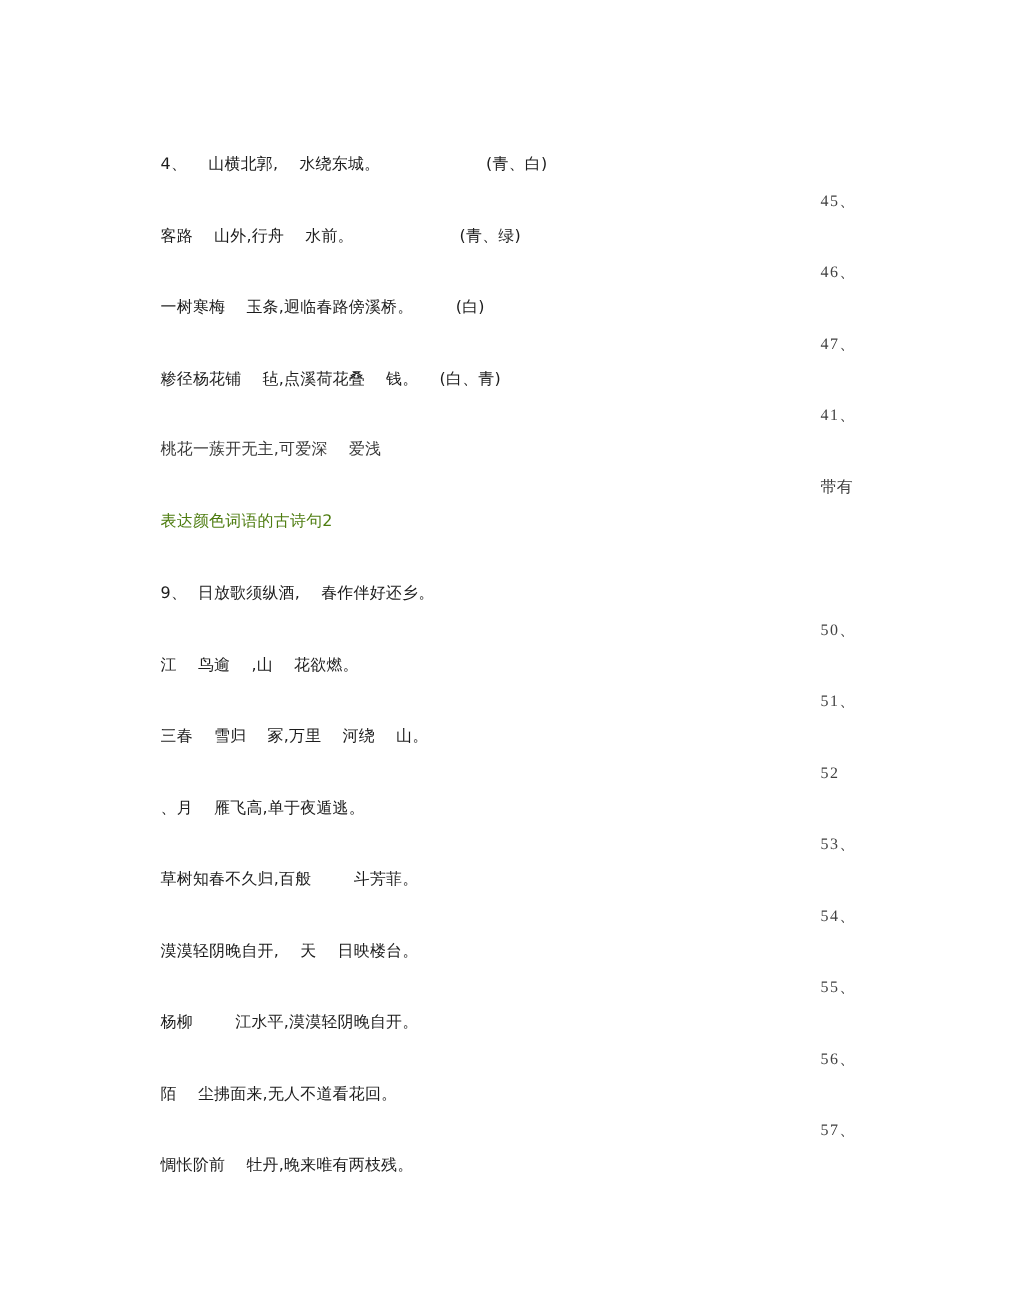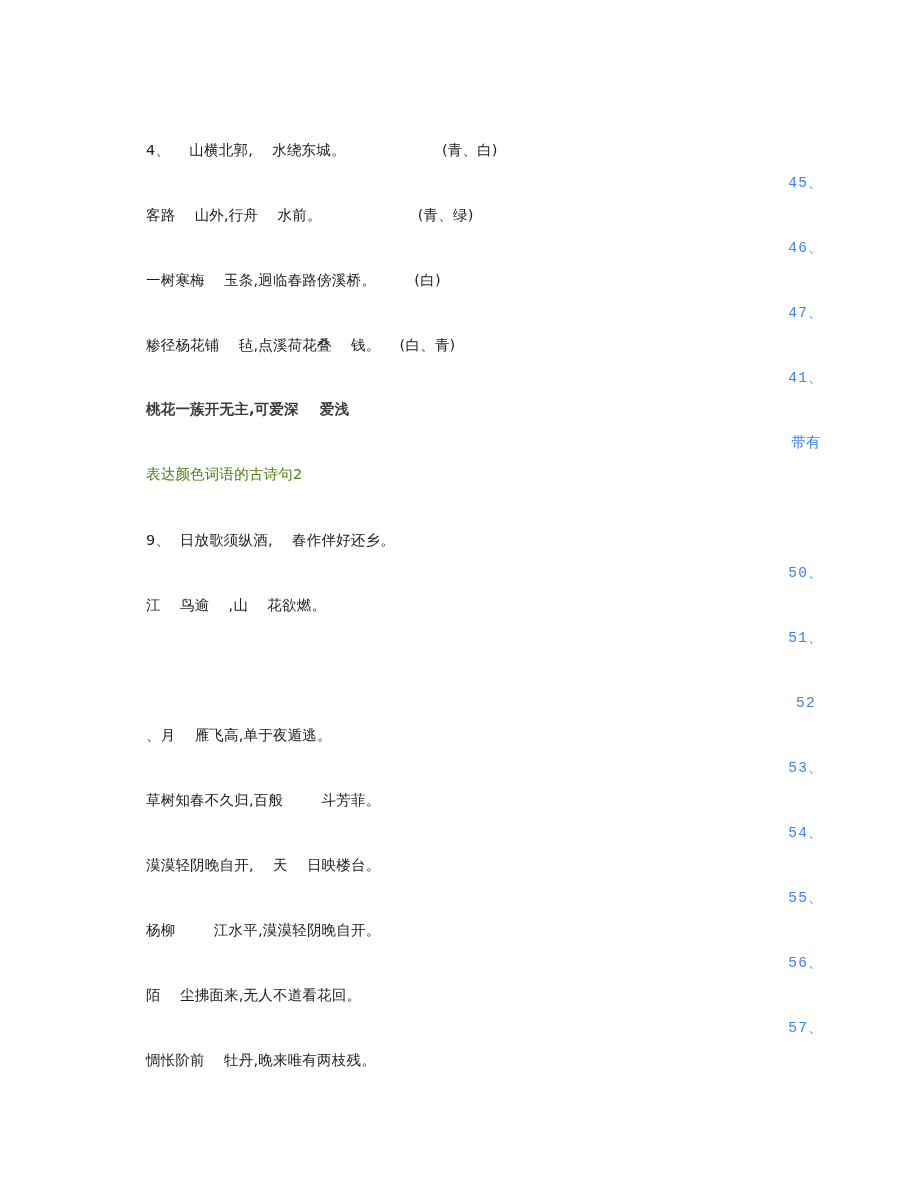--- a/index.html
+++ b/index.html
@@ -35,56 +35,55 @@
     width: 560px;
     font-size: 14.5px;
     line-height: 20px;
     letter-spacing: 0.2px;
     color: #1c1c1c;
     white-space: pre;
     font-family: "DejaVu Sans", "Liberation Sans", sans-serif;
   }
   .line.faint {
     color: #3a3a3a;
-    font-weight: bold;
   }
   .line.title-line {
     color: #4d7c0f;
   }
   
   .marker {
     position: absolute;
     left: 733px;
     width: 120px;
     font-size: 14.5px;
     line-height: 20px;
     letter-spacing: 1.2px;
-    color: #3b82f6;
+    color: #404040;
     white-space: pre;
-    font-family: Liberation Mono, monospace;
-    text-align: center;
+    font-family: Liberation Serif, serif;
   }
   .marker.word {
     letter-spacing: 0.2px;
   }
 </style>
 </head>
 <body>
 
 <div class="page">
   <div class="doc-body">
 
     <div class="line" style="top:140px">4、    山横北郭,    水绕东城。                    (青、白)</div>
     <div class="line" style="top:205px">客路    山外,行舟    水前。                    (青、绿)</div>
     <div class="line" style="top:270px">一树寒梅    玉条,迥临春路傍溪桥。        (白)</div>
     <div class="line" style="top:335px">糁径杨花铺    毡,点溪荷花叠    钱。    (白、青)</div>
     <div class="line faint" style="top:399px">桃花一蔟开无主,可爱深    爱浅</div>
     <div class="line title-line" style="top:464px">表达颜色词语的古诗句2</div>
     <div class="line" style="top:530px">9、  日放歌须纵酒,    春作伴好还乡。</div>
     <div class="line" style="top:595px">江    鸟逾    ,山    花欲燃。</div>
+    <div class="line" style="top:660px">三春    雪归    冢,万里    河绕    山。</div>
     <div class="line" style="top:725px">、月    雁飞高,单于夜遁逃。</div>
     <div class="line" style="top:855px">漠漠轻阴晚自开,    天    日映楼台。</div>
     <div class="line" style="top:790px">草树知春不久归,百般        斗芳菲。</div>
     <div class="line" style="top:920px">杨柳        江水平,漠漠轻阴晚自开。</div>
     <div class="line" style="top:985px">陌    尘拂面来,无人不道看花回。</div>
     <div class="line" style="top:1050px">惆怅阶前    牡丹,晚来唯有两枝残。</div>
 
     <div class="marker" style="top:173px">45、</div>
     <div class="marker" style="top:238px">46、</div>
     <div class="marker" style="top:303px">47、</div>

